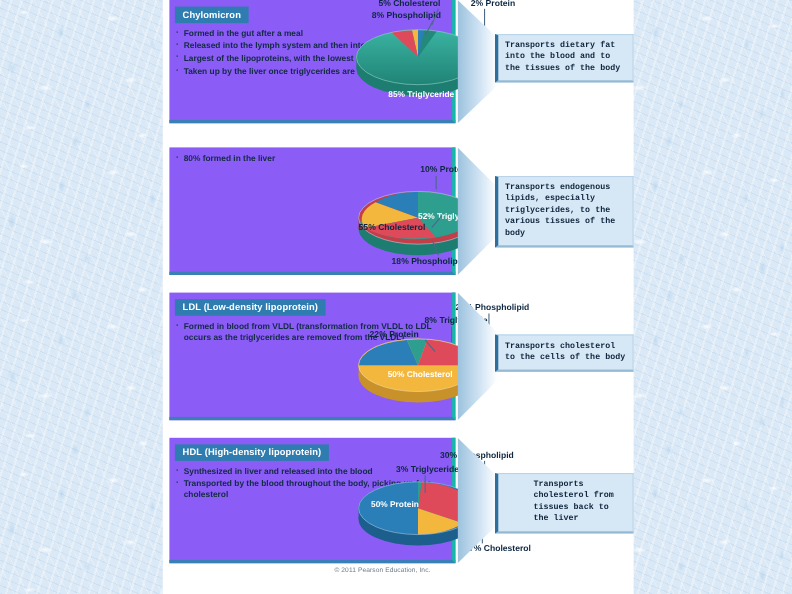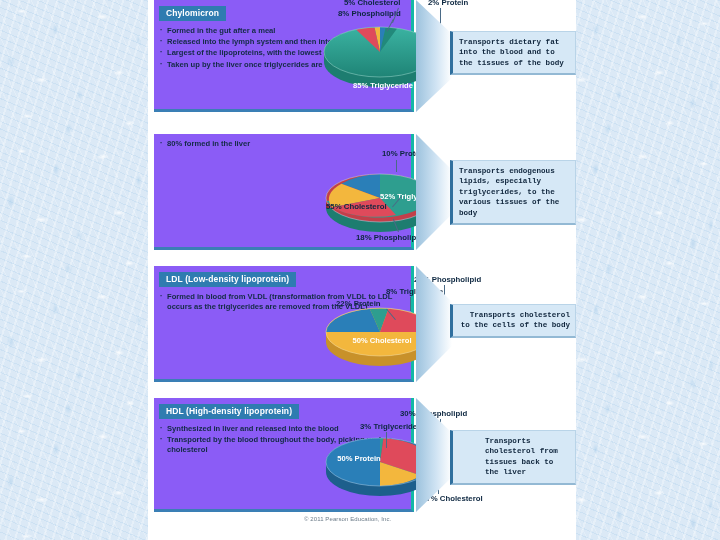--- a/index.html
+++ b/index.html
@@ -324,21 +324,21 @@
       <div class="pie-inner-label" style="left:20px;top:44px;width:88px;">50% Cholesterol</div>
     </div>
 
     <div class="pie-label" style="left:266px;top:9px;">20% Phospholipid</div>
     <div class="pie-label" style="left:238px;top:21px;">8% Triglyceride</div>
     <div class="pie-label" style="left:188px;top:33px;">22% Protein</div>
     <div class="leader" style="left:296px;top:19px;height:22px;"></div>
     <div class="leader" style="left:262px;top:31px;height:14px;"></div>
     <div class="leader" style="left:238px;top:43px;height:14px;transform:rotate(-40deg);transform-origin:top;"></div>
 
-    <div class="callout-wrap" style="top:0;height:116px;text-align:right;">
+    <div class="callout-wrap" style="top:0;height:116px;">
       <svg class="funnel" viewBox="0 0 36 116" preserveAspectRatio="none">
         <defs>
           <linearGradient id="fg3" x1="0" y1="0" x2="1" y2="0">
             <stop offset="0%" stop-color="#9cc2dd"></stop>
               <stop offset="55%" stop-color="#cfe3f3"></stop>
               <stop offset="100%" stop-color="#ffffff"></stop>
           </linearGradient>
         </defs>
         <path d="M0 0 L36 36 L36 80 L0 116 Z" fill="url(#fg3)"></path>
       </svg>

